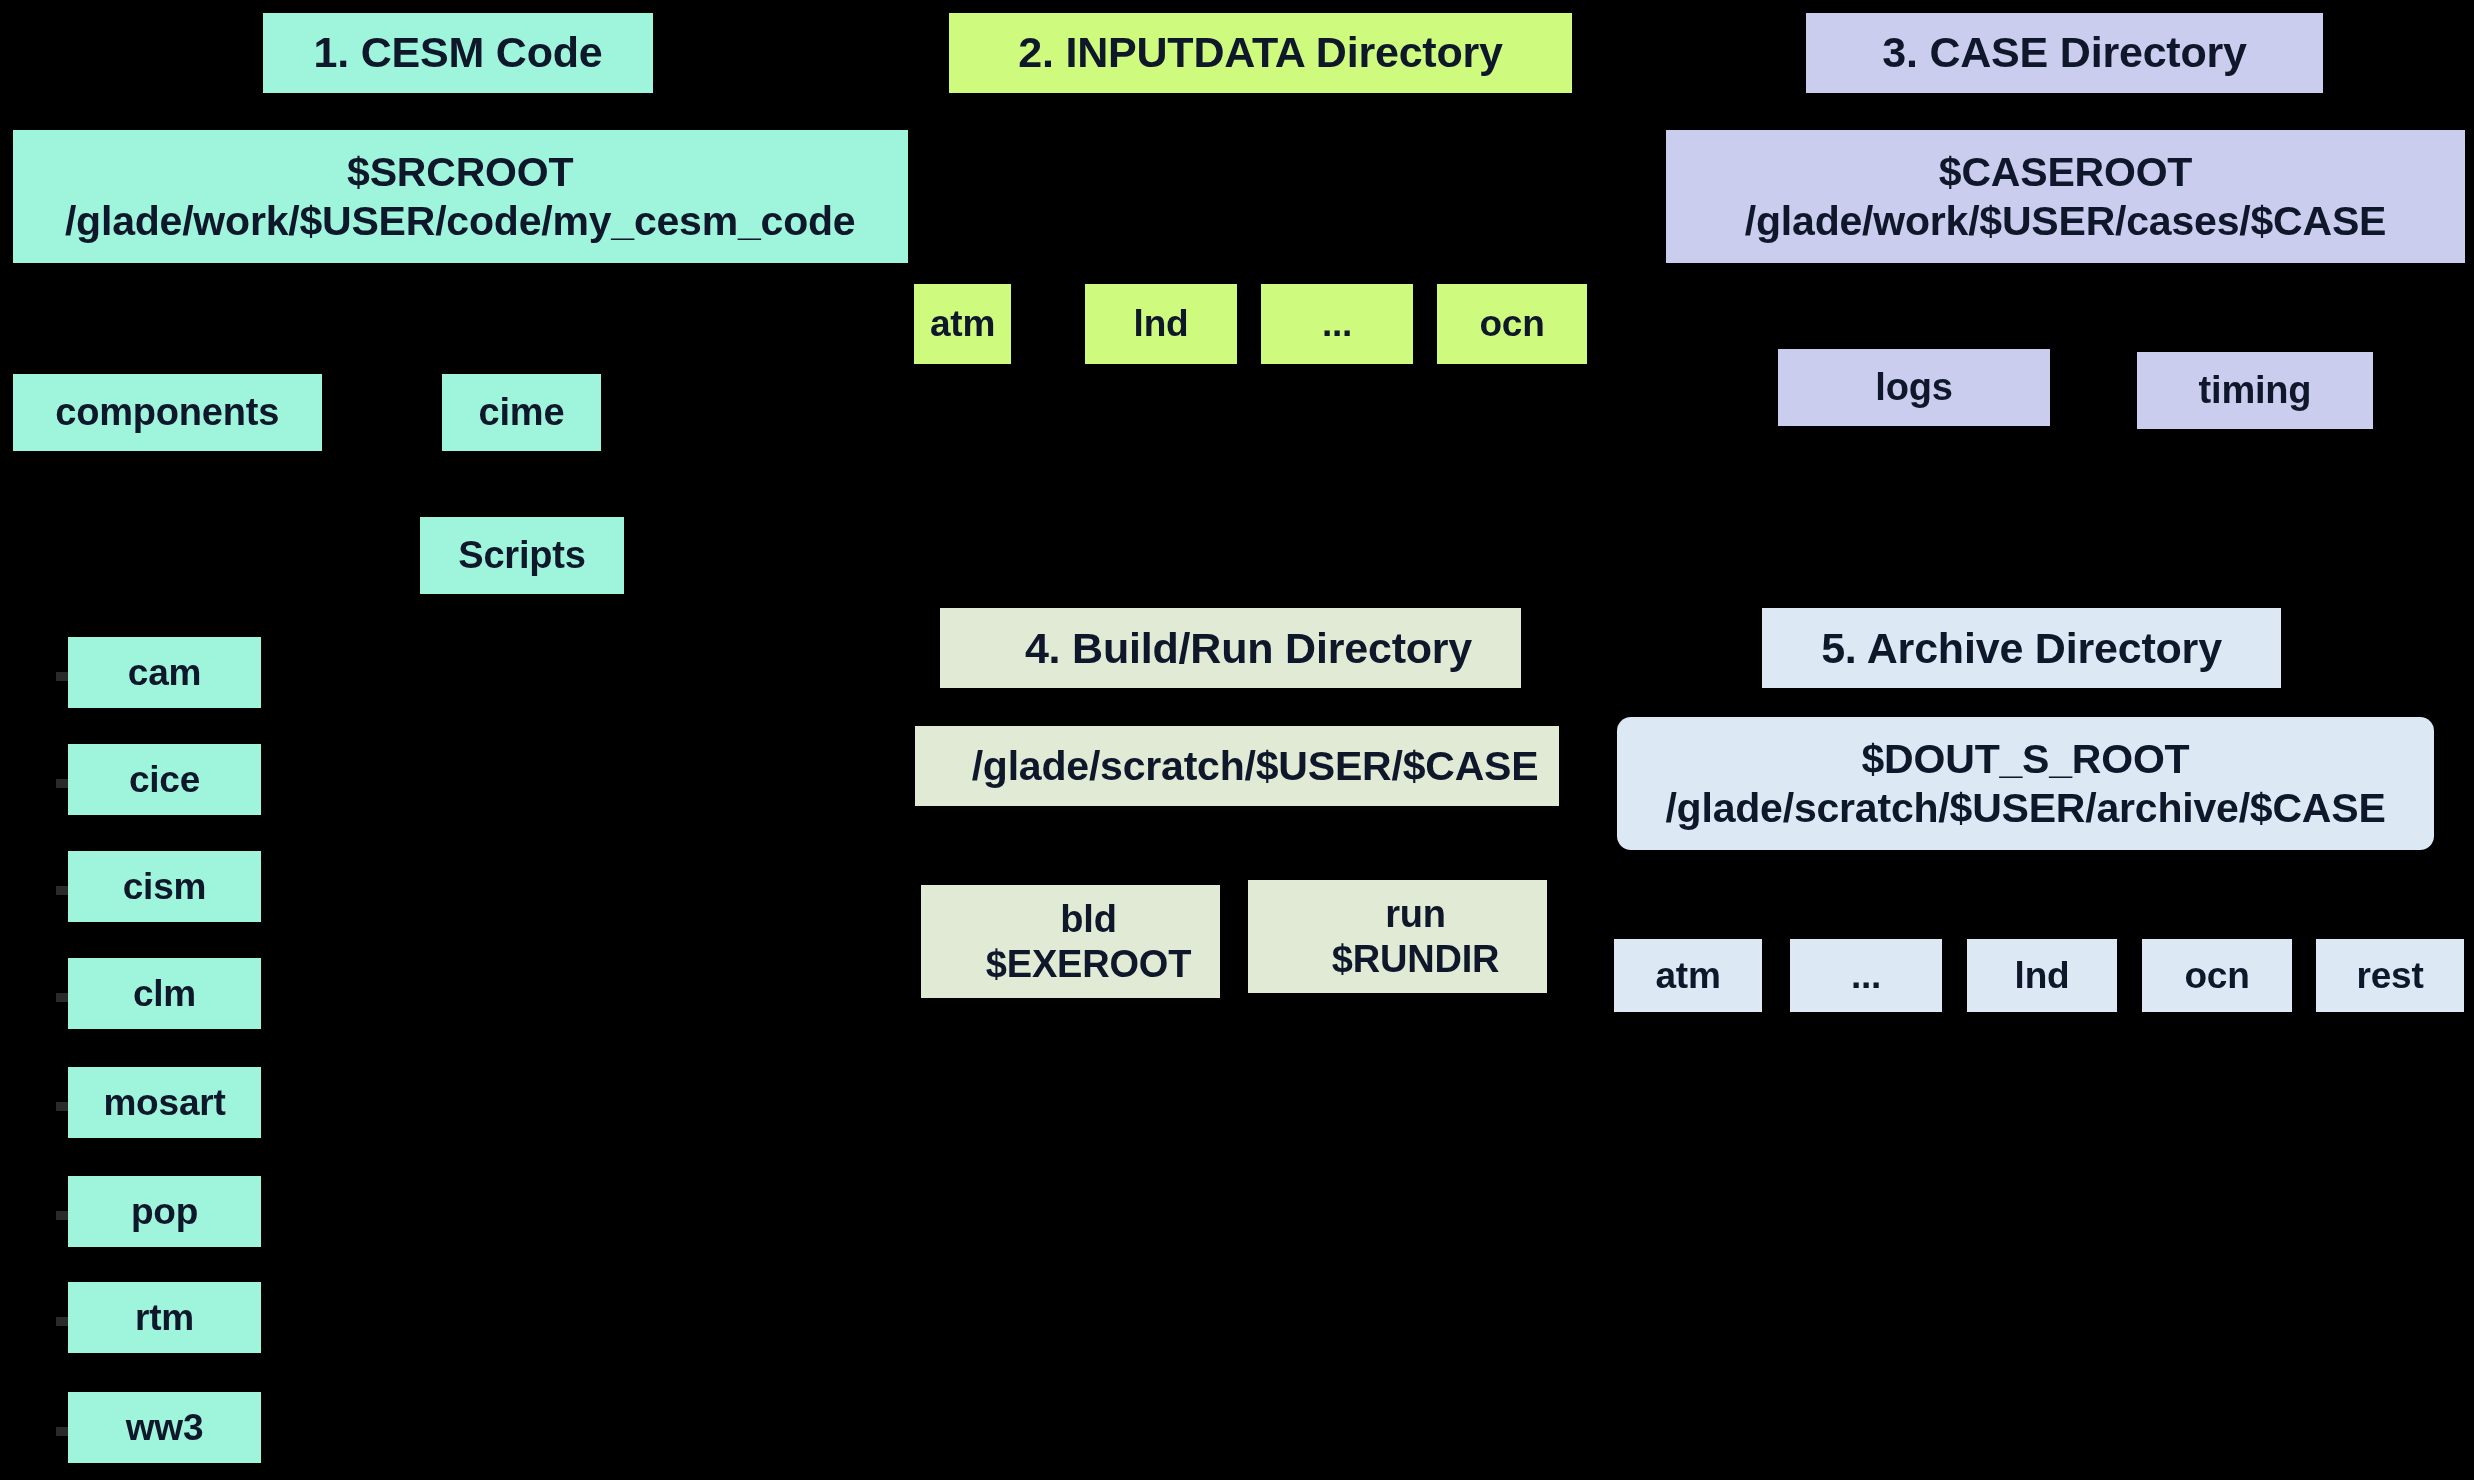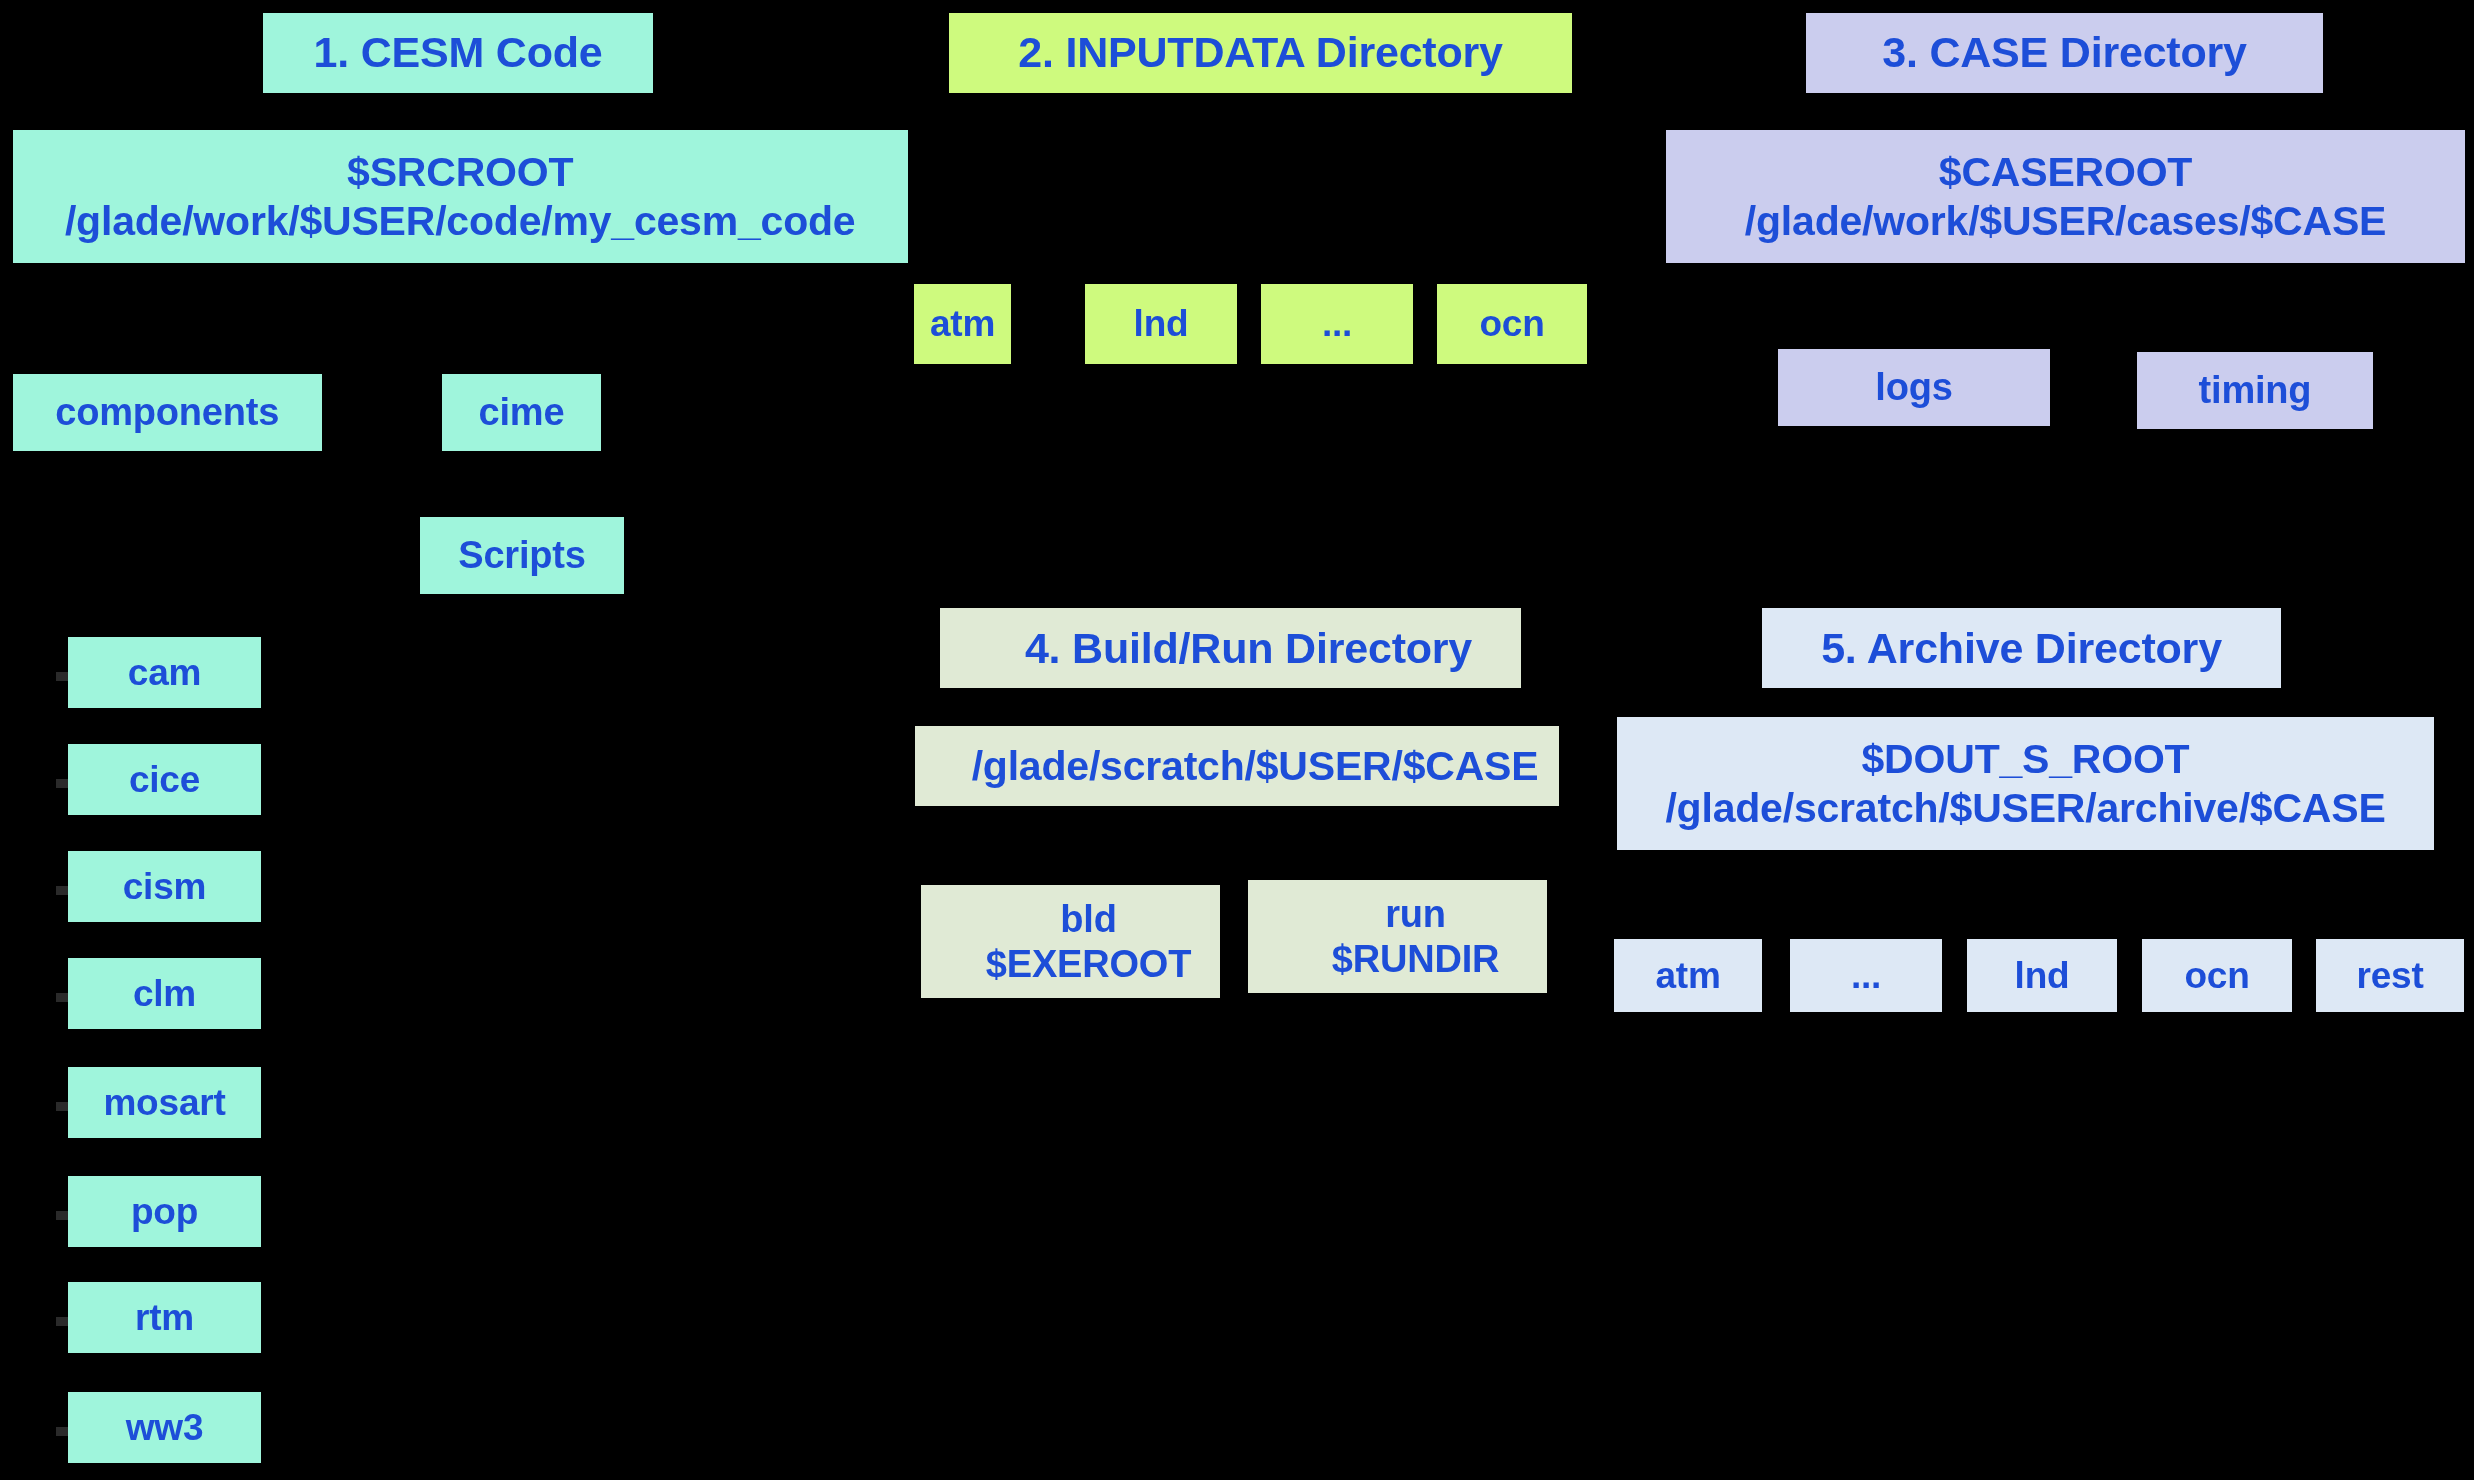--- a/index.html
+++ b/index.html
@@ -18,21 +18,21 @@
     background: #000000;
     overflow: hidden;
   }
   .box {
     position: absolute;
     box-sizing: border-box;
     display: flex;
     align-items: center;
     justify-content: center;
     text-align: center;
-    color: #1d4ed8;
+    color: #0f172a;
     font-weight: bold;
     font-family: "Liberation Sans", sans-serif;
     line-height: 1.18;
     white-space: pre-line;
     letter-spacing: -0.2px;
   }
   
   .c-teal    { background: #9FF5DC; }
   .c-green   { background: #CEFA7E; }
   .c-purple  { background: #CBCDEE; }
@@ -113,21 +113,21 @@
 
   <div class="box c-palegrn t-root" style="left:915px; top:726px; width:644px; height:80px;">/glade/scratch/$USER/$CASE</div>
 
   <div class="box c-palegrn t-node" style="left:921px; top:885px; width:299px; height:113px;">bld
 $EXEROOT</div>
   <div class="box c-palegrn t-node" style="left:1248px; top:880px; width:299px; height:113px;">run
 $RUNDIR</div>
 
   <div class="box c-paleblu t-header" style="left:1762px; top:608px; width:519px; height:80px;">5. Archive Directory</div>
 
-  <div class="box c-paleblu t-root" style="left:1617px; top:717px; width:817px; height:133px;">$DOUT_S_ROOT
+  <div class="box c-paleblu t-root" style="left:1617px; top:717px; width:817px; height:133px;border-radius:14px;">$DOUT_S_ROOT
 /glade/scratch/$USER/archive/$CASE</div>
 
   <div class="box c-paleblu t-leaf" style="left:1614px; top:939px; width:148px; height:73px;">atm</div>
   <div class="box c-paleblu t-leaf" style="left:1790px; top:939px; width:152px; height:73px;">...</div>
   <div class="box c-paleblu t-leaf" style="left:1967px; top:939px; width:150px; height:73px;">lnd</div>
   <div class="box c-paleblu t-leaf" style="left:2142px; top:939px; width:150px; height:73px;">ocn</div>
   <div class="box c-paleblu t-leaf" style="left:2316px; top:939px; width:148px; height:73px;">rest</div>
 
 </div>
 

